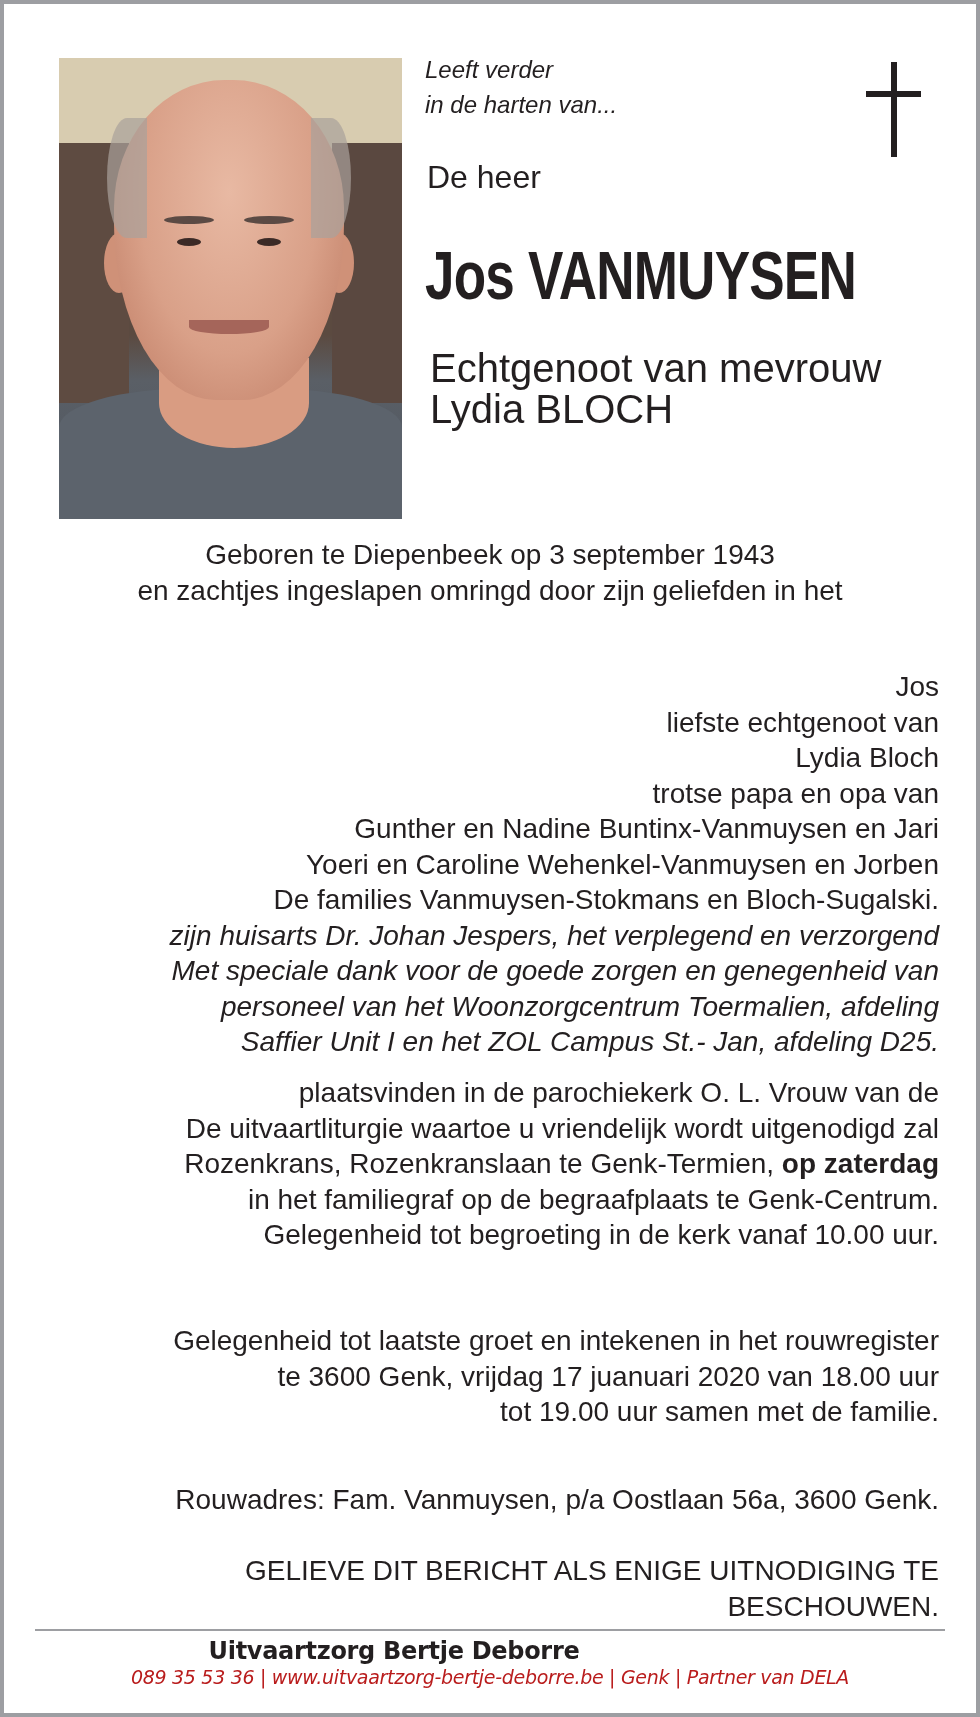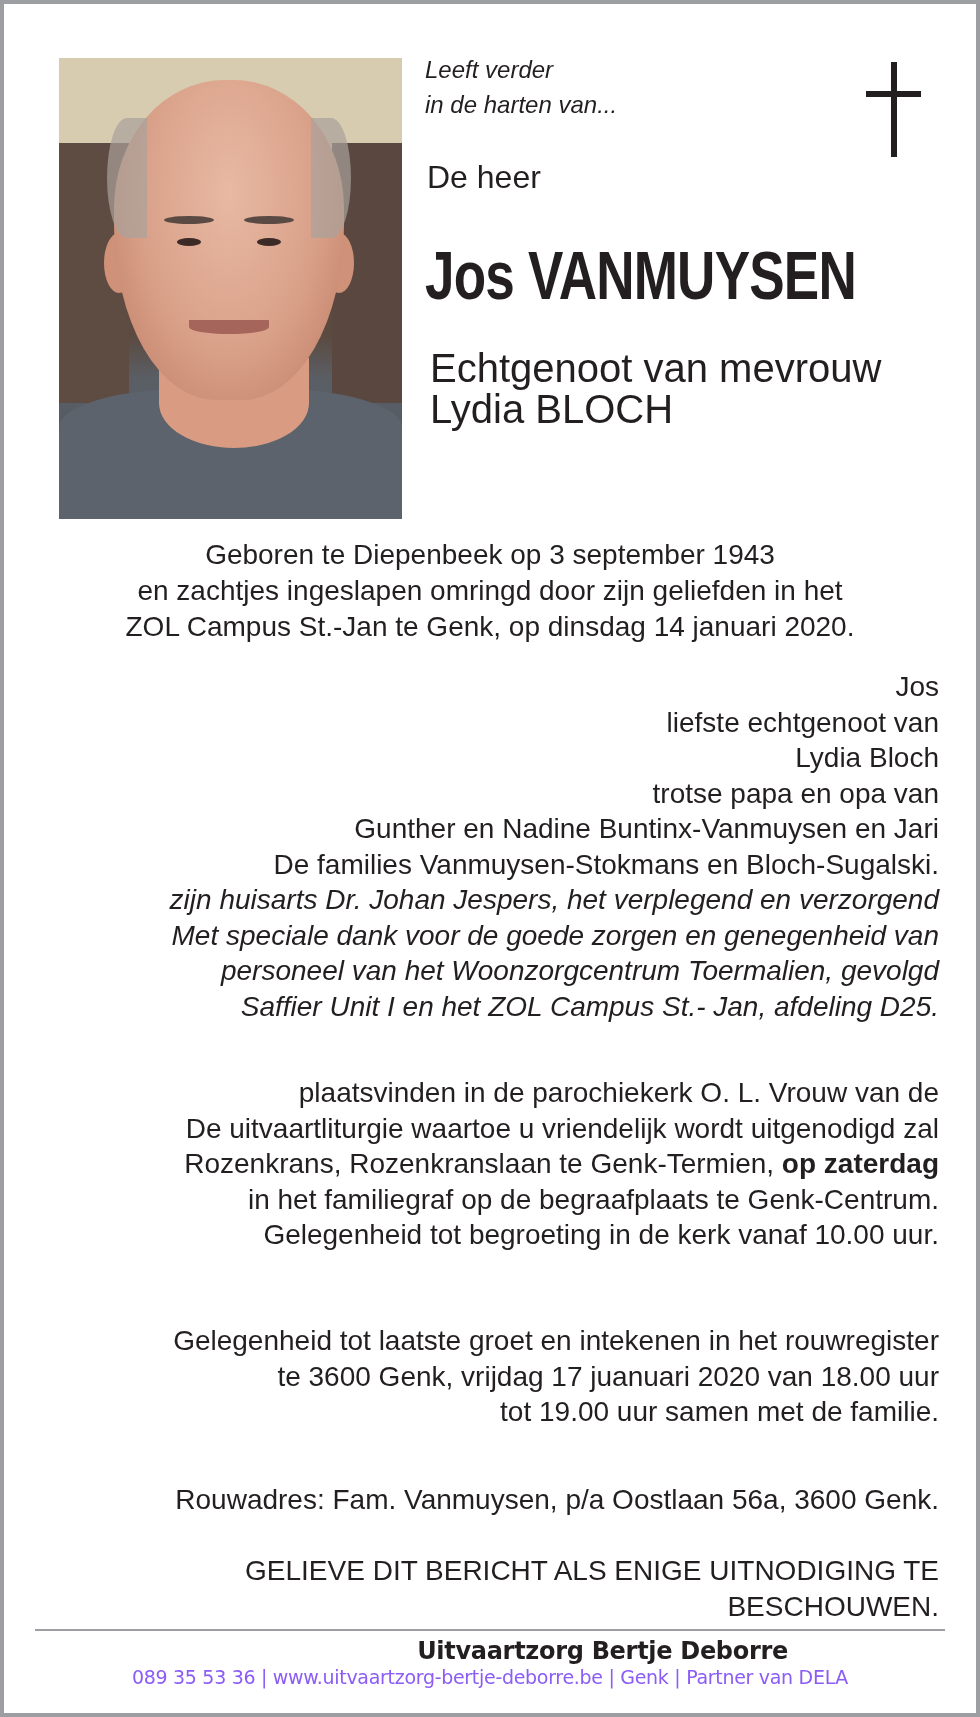--- a/index.html
+++ b/index.html
@@ -33,22 +33,22 @@
 
   .centered { position:absolute; left:40px; width:900px; text-align:center; font-size:28px; line-height:36px; top:537px; }
   .body { font-size:28px; line-height:35.5px; }
   .blk { position:absolute; left:59px; width:880px;text-align:right; }
   .blk div { white-space:nowrap; }
   .indent { padding-left:45px; }
   .ital { font-style:italic; }
   b { font-weight:700; }
 
   .divider { position:absolute; left:35px; top:1629px; width:910px; height:2px; background:#9d9ea2; }
-  .footer-title { position:absolute; left:0; width:788px; top:1637px; text-align:right; font-family:"DejaVu Sans", sans-serif; font-weight:700; font-size:24px; color:#231f20; letter-spacing:-0.3px; }
-  .footer-contact { position:absolute; left:0; width:980px; top:1666px; text-align:center; font-family:"DejaVu Sans", sans-serif; font-size:19px; color:#8b5cf6; letter-spacing:-0.3px; }
+  .footer-title { position:absolute; left:0; width:788px; top:1637px; text-align:center; font-family:"DejaVu Sans", sans-serif; font-weight:700; font-size:24px; color:#231f20; letter-spacing:-0.3px; }
+  .footer-contact { position:absolute; left:0; width:980px; top:1666px; text-align:center; font-family:"DejaVu Sans", sans-serif; font-size:19px; color:#b91c1c; letter-spacing:-0.3px;font-style:italic; }
 </style>
 </head>
 <body>
 
 <div class="frame"></div>
 
 <div class="photo" title="Portrait photo of Jos Vanmuysen">
   <div class="wall"></div>
   <div class="chair-l"></div>
   <div class="chair-r"></div>
@@ -79,33 +79,33 @@
 <div class="t prefix">De heer</div>
 <div class="t name">Jos VANMUYSEN</div>
 <div class="t spouse">
   <div>Echtgenoot van mevrouw</div>
   <div>Lydia BLOCH</div>
 </div>
 
 <div class="t centered">
   <div>Geboren te Diepenbeek op 3 september 1943</div>
   <div>en zachtjes ingeslapen omringd door zijn geliefden in het</div>
-  <div>ZOL Campus St.-Jan te Genk, op dinsdag 14 januari 2020.</div>
 </div>
 
 <div class="t blk body" style="top:669px;">
   <div>Jos</div>
   <div>liefste echtgenoot van</div>
   <div class="indent">Lydia Bloch</div>
   <div>trotse papa en opa van</div>
   <div class="indent">Gunther en Nadine Buntinx-Vanmuysen en Jari</div>
+  <div class="indent">Yoeri en Caroline Wehenkel-Vanmuysen en Jorben</div>
   <div>De families Vanmuysen-Stokmans en Bloch-Sugalski.</div>
   <div class="ital">zijn huisarts Dr. Johan Jespers, het verplegend en verzorgend</div>
   <div class="ital">Met speciale dank voor de goede zorgen en genegenheid van</div>
-  <div class="ital">personeel van het Woonzorgcentrum Toermalien, gevolgd</div>
+  <div class="ital">personeel van het Woonzorgcentrum Toermalien, afdeling</div>
   <div class="ital">Saffier Unit I en het ZOL Campus St.- Jan, afdeling D25.</div>
 </div>
 
 <div class="t blk body" style="top:1075px;">
   <div>plaatsvinden in de parochiekerk O. L. Vrouw van de</div>
   <div>De uitvaartliturgie waartoe u vriendelijk wordt uitgenodigd zal</div>
   <div><span>Rozenkrans, Rozenkranslaan te Genk-Termien, </span><b>op zaterdag</b></div>
   <div>in het familiegraf op de begraafplaats te Genk-Centrum.</div>
   <div>Gelegenheid tot begroeting in de kerk vanaf 10.00 uur.</div>
 </div>

